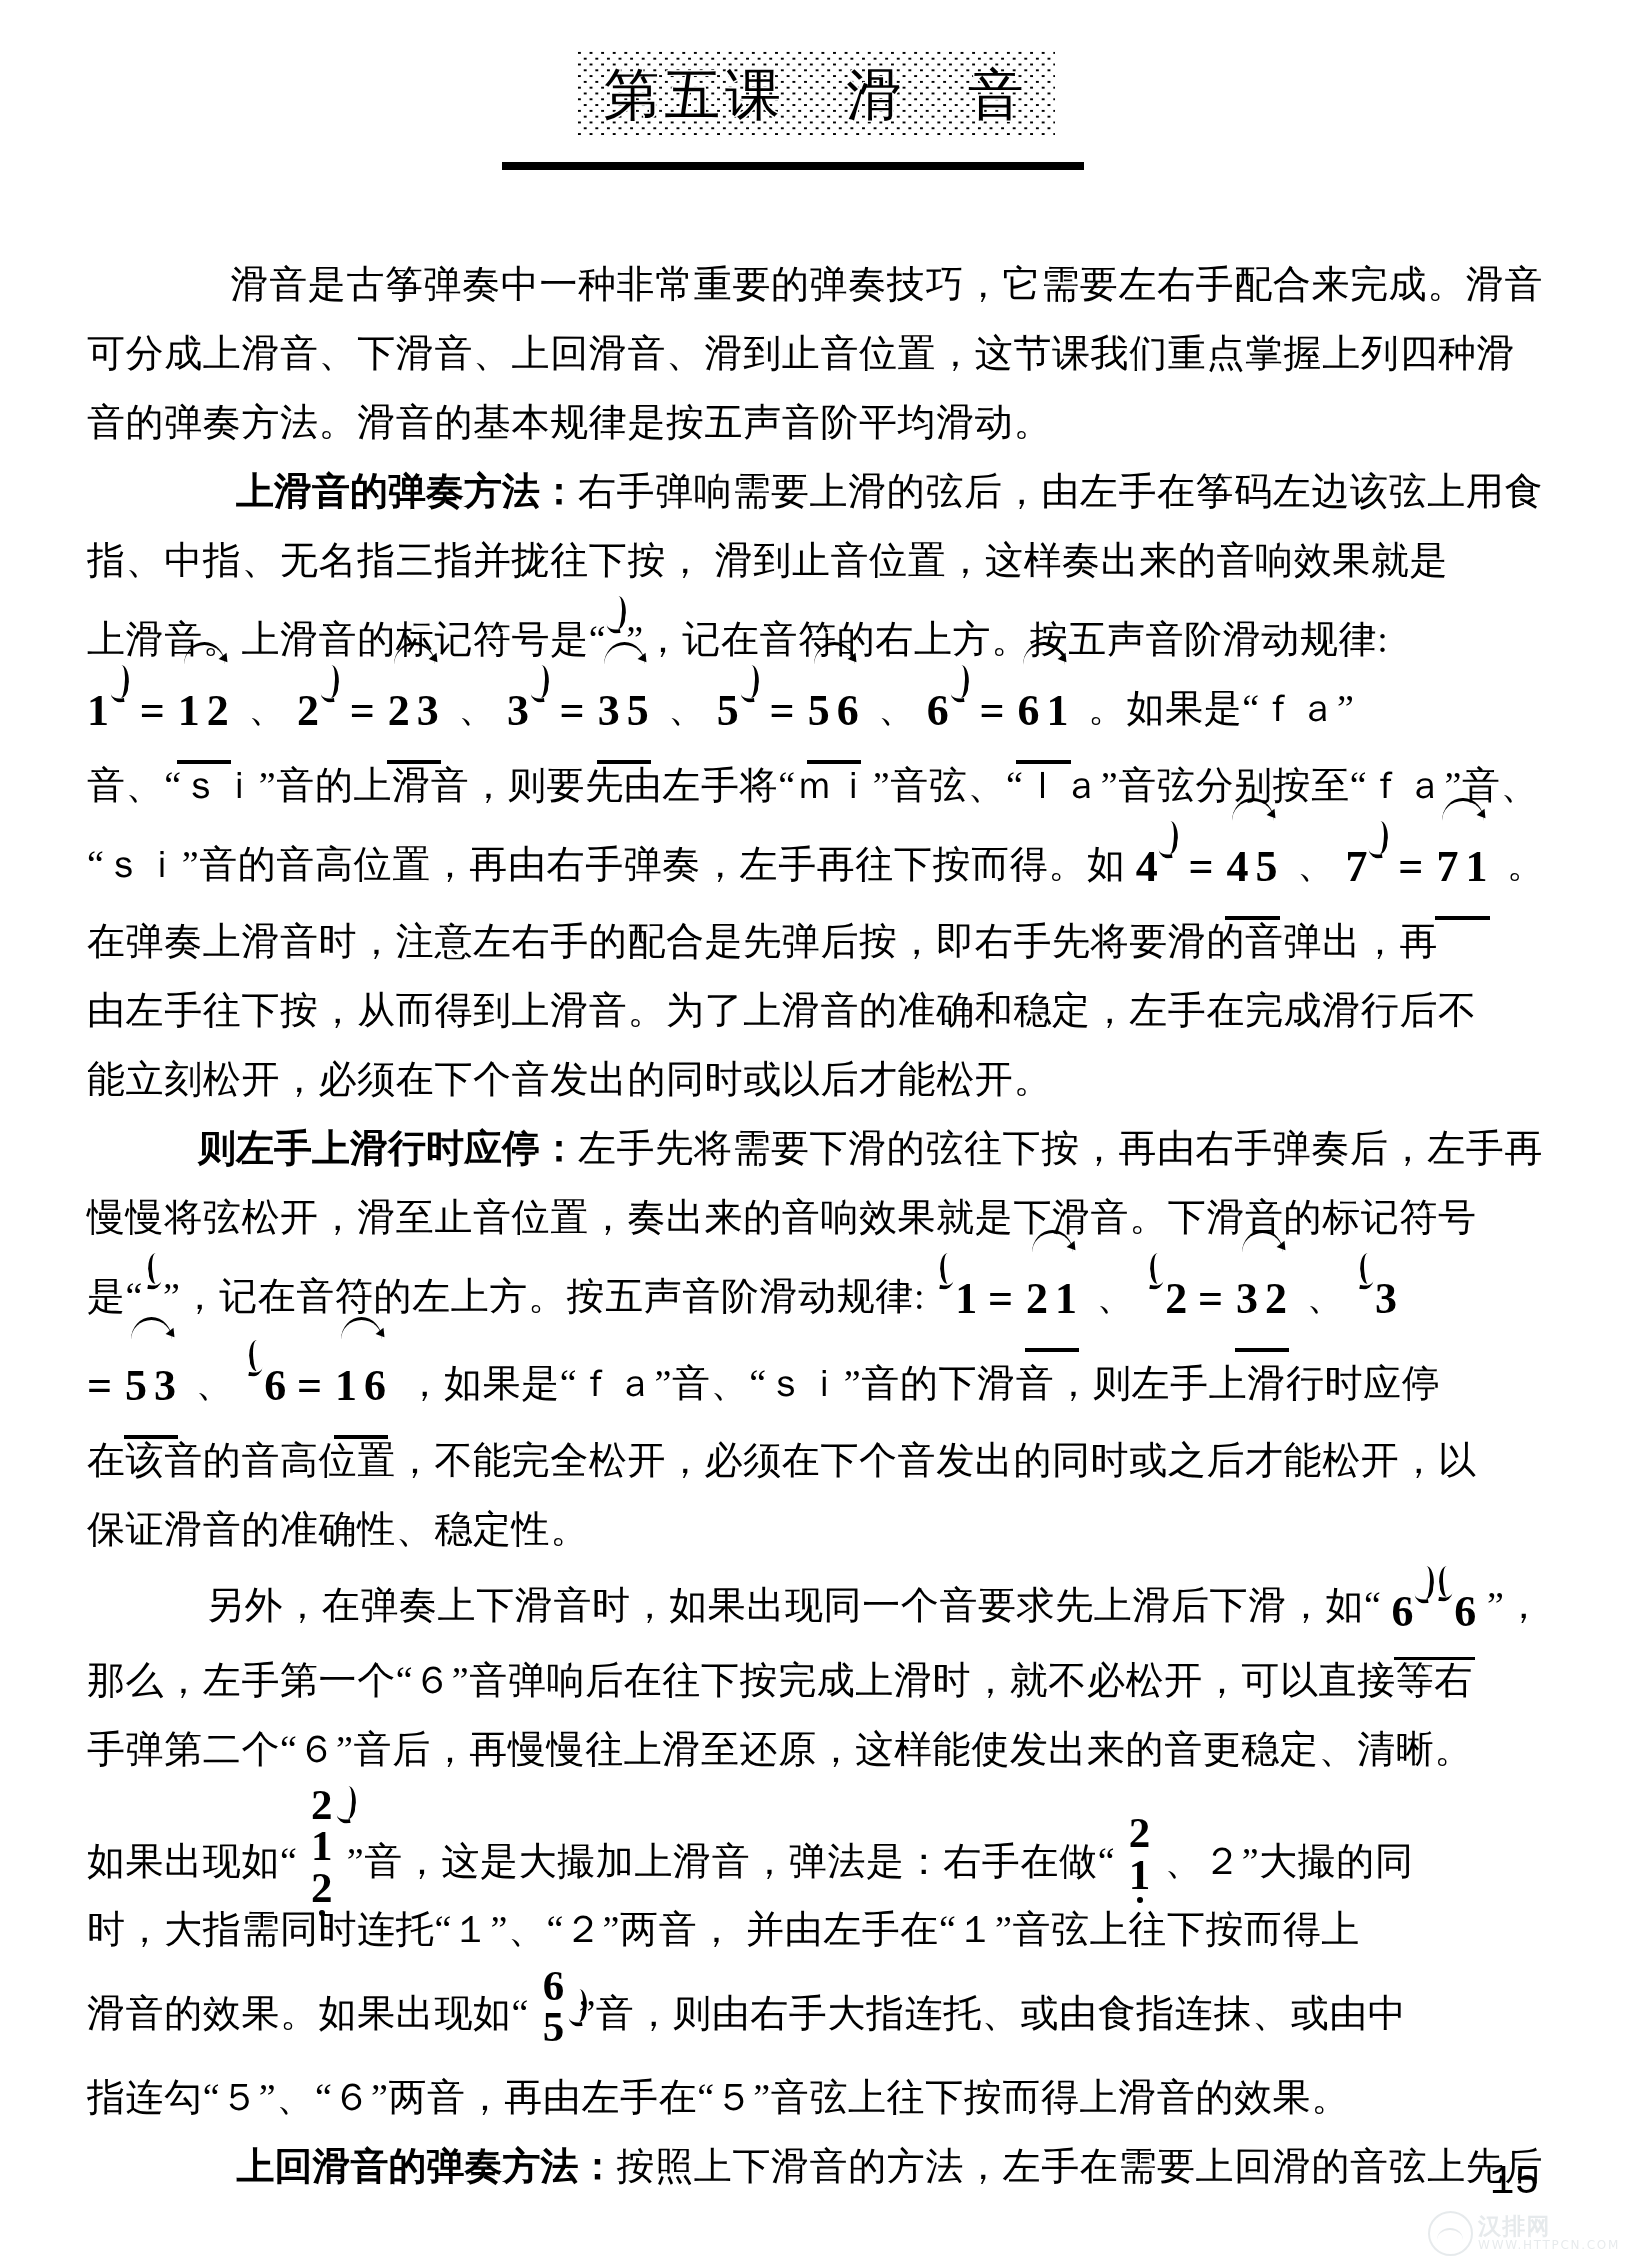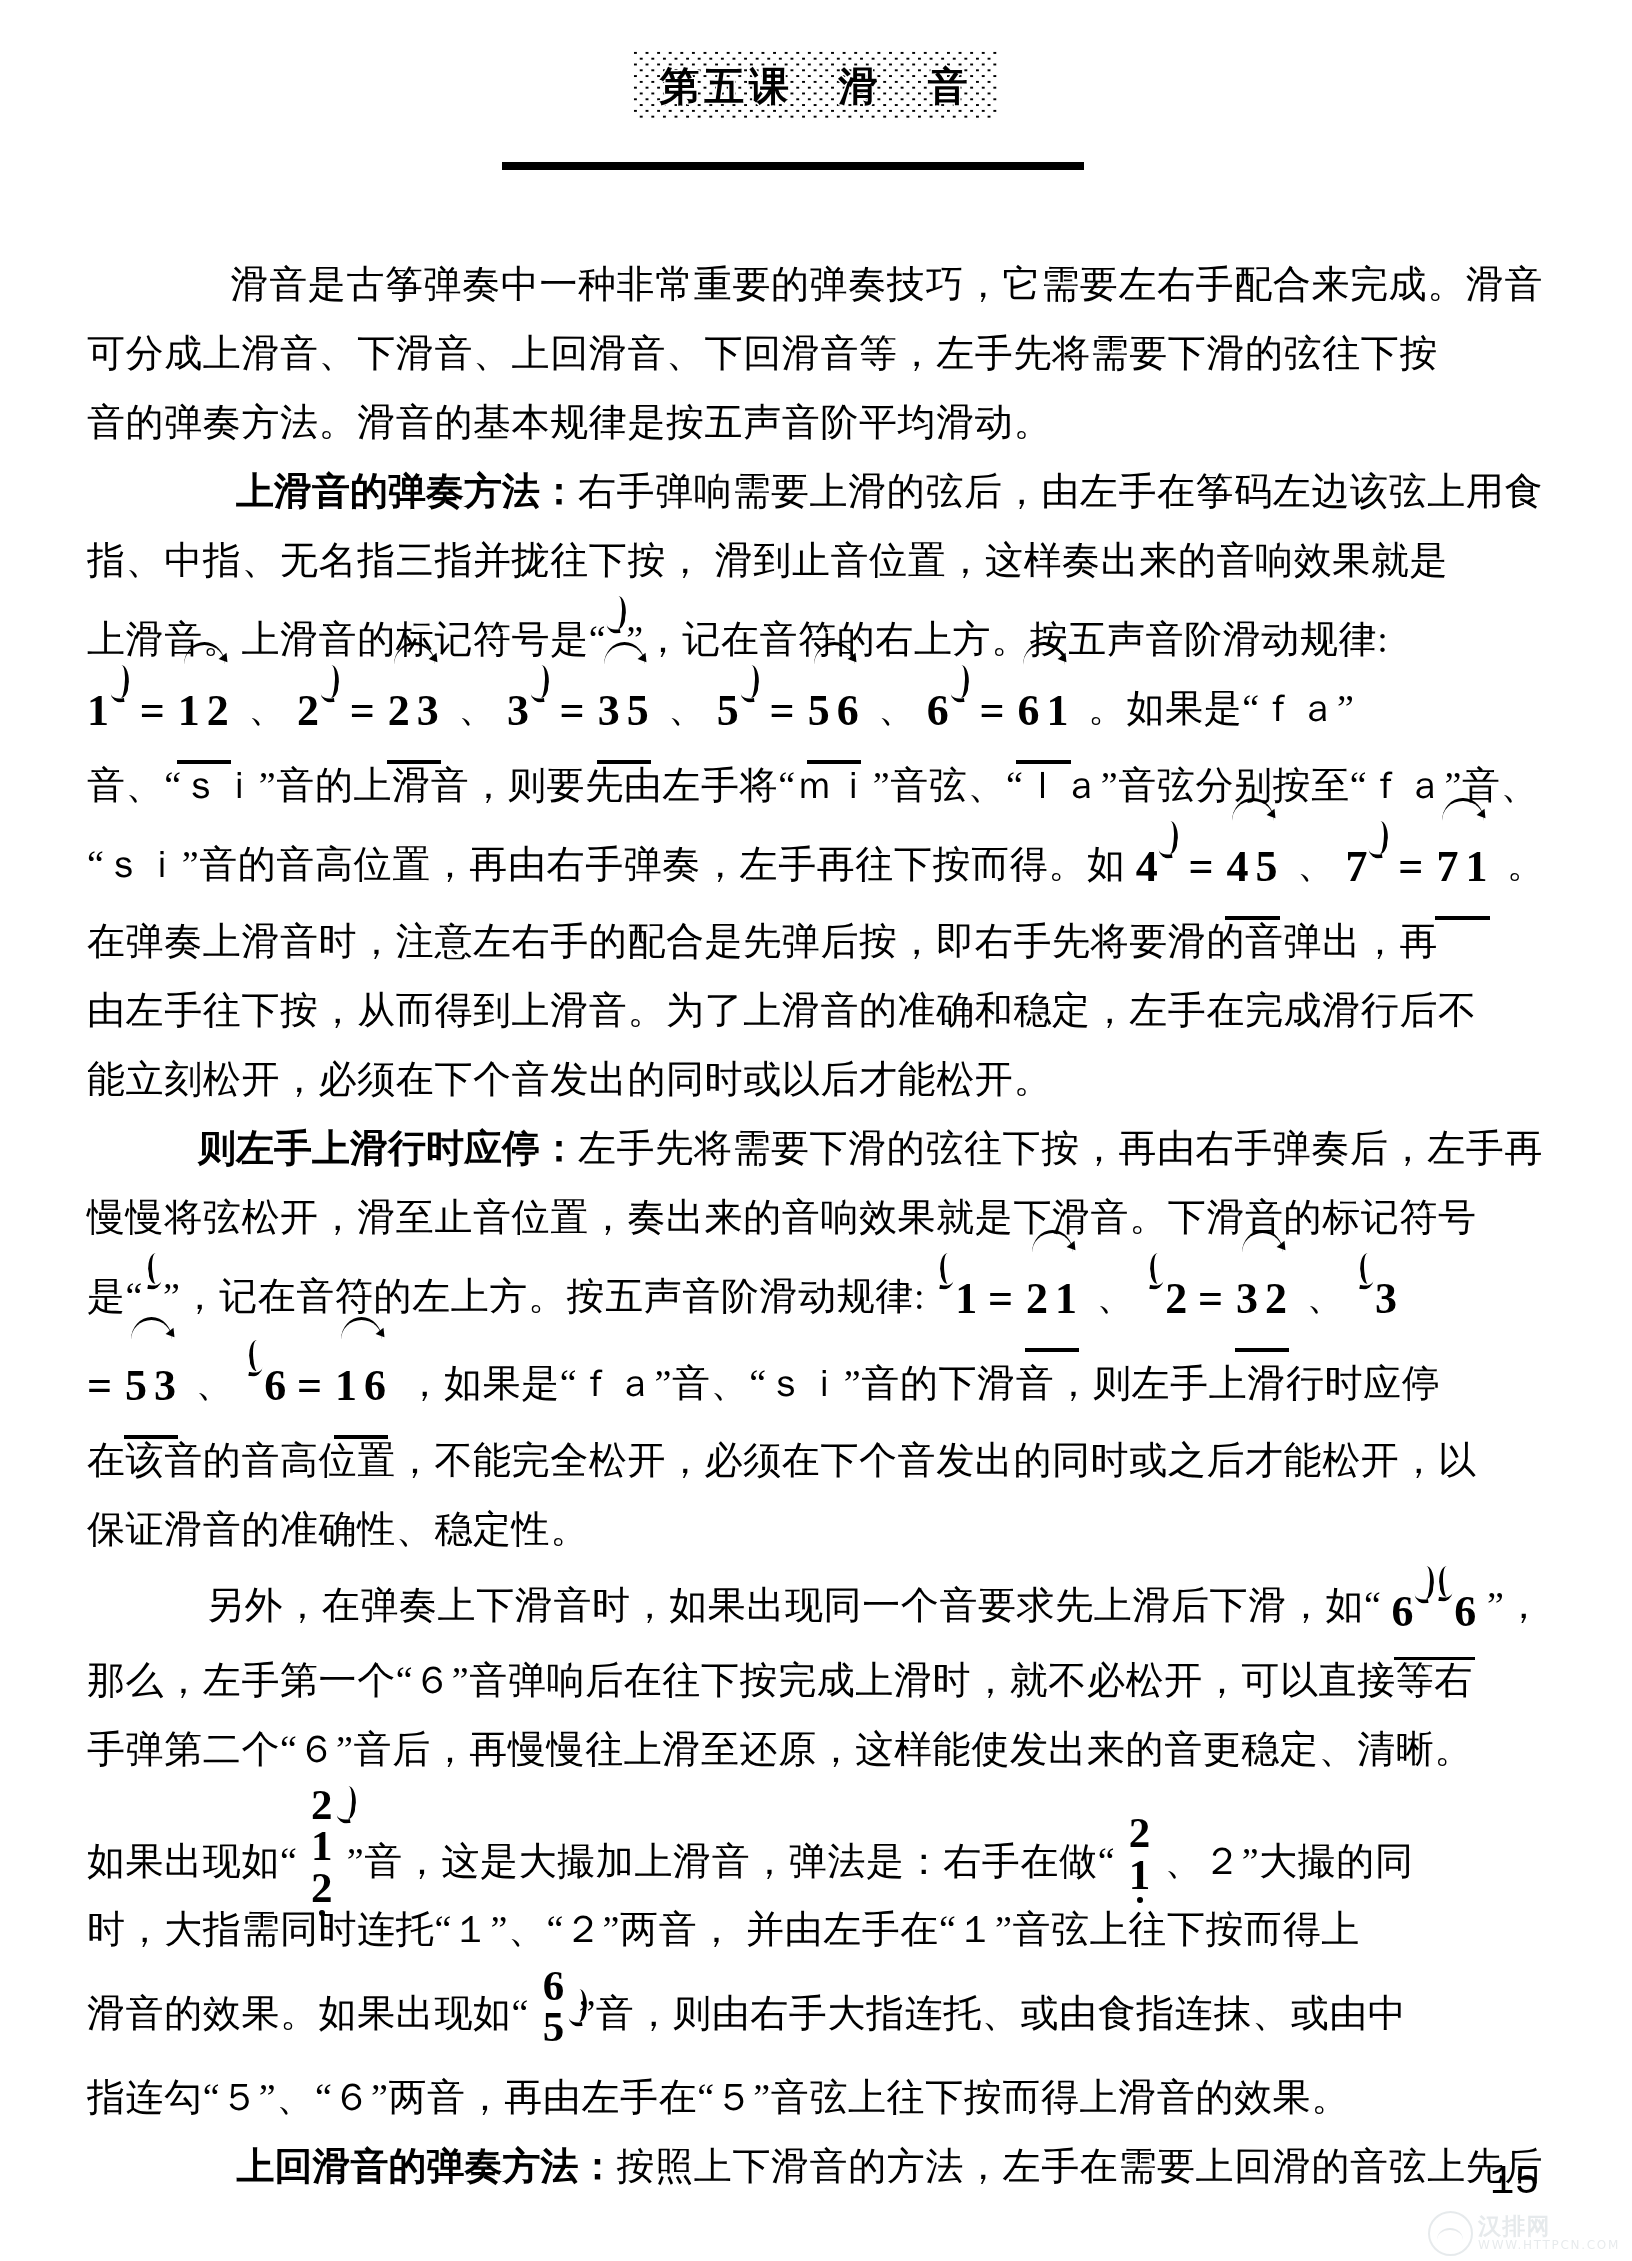--- a/index.html
+++ b/index.html
@@ -40,22 +40,22 @@
     
     background-color: #ffffff;
     background-image:
       radial-gradient(circle at 2.3px 2.9px, #000 1.2px, transparent 1.3px),
       radial-gradient(circle at 8.2px 8.7px, #000 1.2px, transparent 1.3px);
     background-size: 11.6px 11.6px, 11.6px 11.6px;
   }
   .title-text {
     position: relative;
     font-family: "DejaVu Sans", "Liberation Sans", sans-serif;
-    font-weight: bold;
-    font-size: 40px;
+    font-weight: normal;
+    font-size: 56px;
     letter-spacing: 4.7px;
     line-height: 1.08;
     white-space: pre;
     color: #000;
     
     text-shadow:
       1.2px 0 0 #fff, -1.2px 0 0 #fff, 0 1.2px 0 #fff, 0 -1.2px 0 #fff,
       1.2px 1.2px 0 #fff, -1.2px -1.2px 0 #fff, 1.2px -1.2px 0 #fff, -1.2px 1.2px 0 #fff;
   }
   .title-rule {
@@ -296,21 +296,21 @@
   <div class="title-wrap">
     <div class="title-box">
       <span class="title-text">第五课　滑　音</span>
     </div>
   </div>
   <div class="title-rule"></div>
 
   <div class="body-col">
 
     <div class="ln indent"><span>滑音是古筝弹奏中一种非常重要的弹奏技巧，它需要左右手配合来完成。滑音</span></div>
-    <div class="ln"><span>可分成上滑音、下滑音、上回滑音、下回滑音等，左手先将需要下滑的弦往下按</span></div>
+    <div class="ln"><span>可分成上滑音、下滑音、上回滑音、滑到止音位置，这节课我们重点掌握上列四种滑</span></div>
     <div class="ln"><span>音的弹奏方法。滑音的基本规律是按五声音阶平均滑动。</span></div>
 
     <div class="ln indent">
       <span class="bold">上滑音的弹奏方法：</span><span>右手弹响需要上滑的弦后，由左手在筝码左边该弦上用食</span>
     </div>
     <div class="ln"><span>指、中指、无名指三指并拢往下按，  滑到止音位置，这样奏出来的音响效果就是</span></div>
     <div class="ln">
       <span>上滑音。上滑音的标记符号是“</span><span class="slide-up"></span><span>”，记在音符的右上方。按五声音阶滑动规律:</span>
     </div>
 

